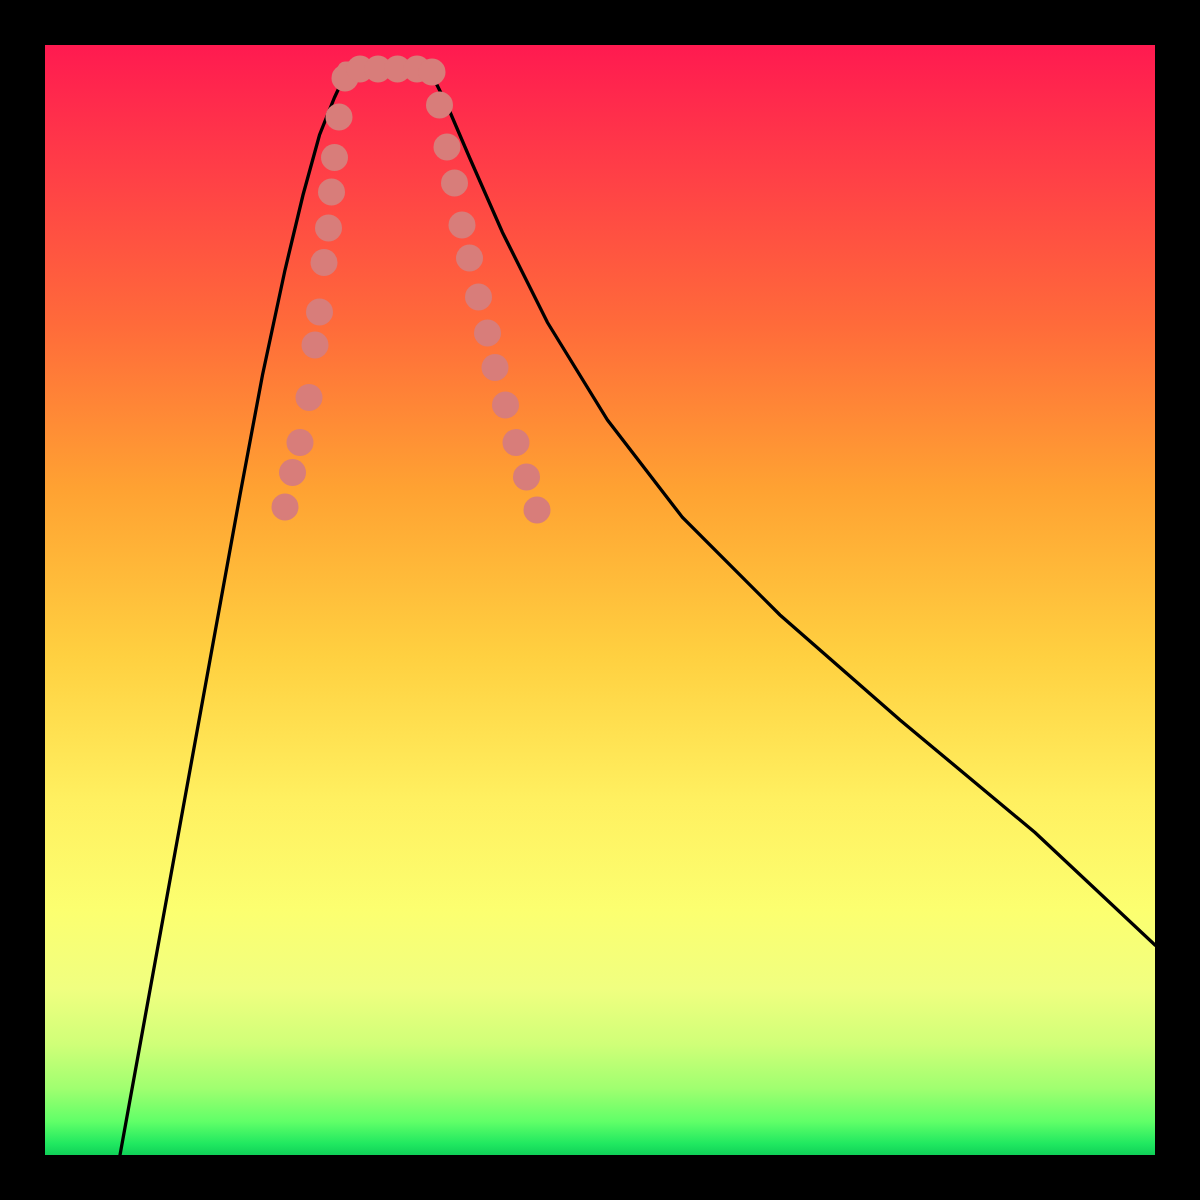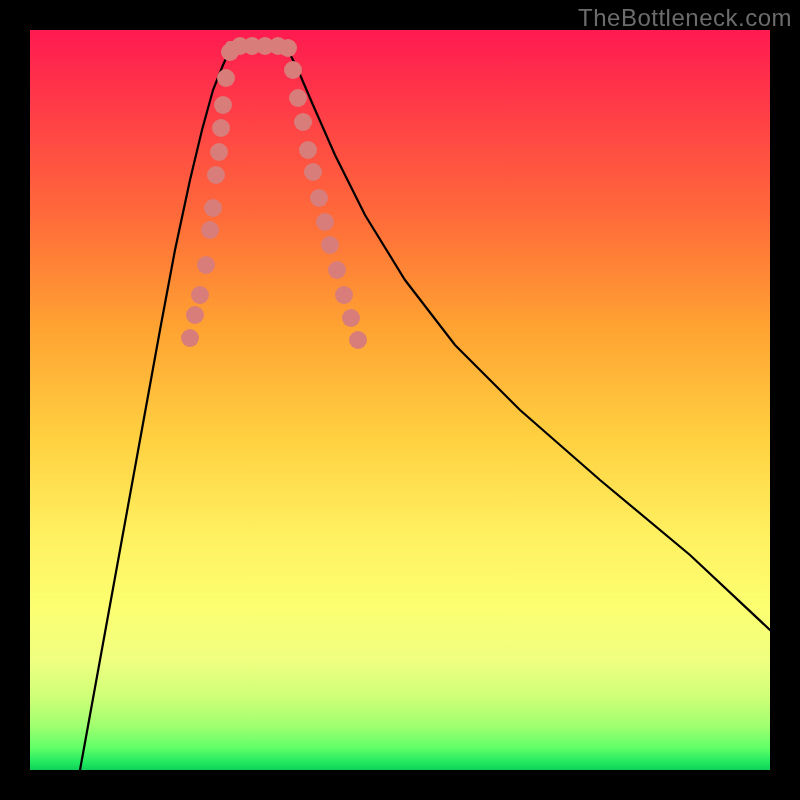--- a/index.html
+++ b/index.html
@@ -110,14 +110,13 @@
           <circle cx="289" cy="168" r="9" class="dot"></circle>
           <circle cx="295" cy="192" r="9" class="dot"></circle>
           <circle cx="300" cy="215" r="9" class="dot"></circle>
           <circle cx="307" cy="240" r="9" class="dot"></circle>
           <circle cx="314" cy="265" r="9" class="dot"></circle>
           <circle cx="321" cy="288" r="9" class="dot"></circle>
           <circle cx="328" cy="310" r="9" class="dot"></circle>
         </g>
     </svg>
   </div>
-  <div class="watermark">TheBottleneck.com</div>
 </div>
 
 </body></html>

